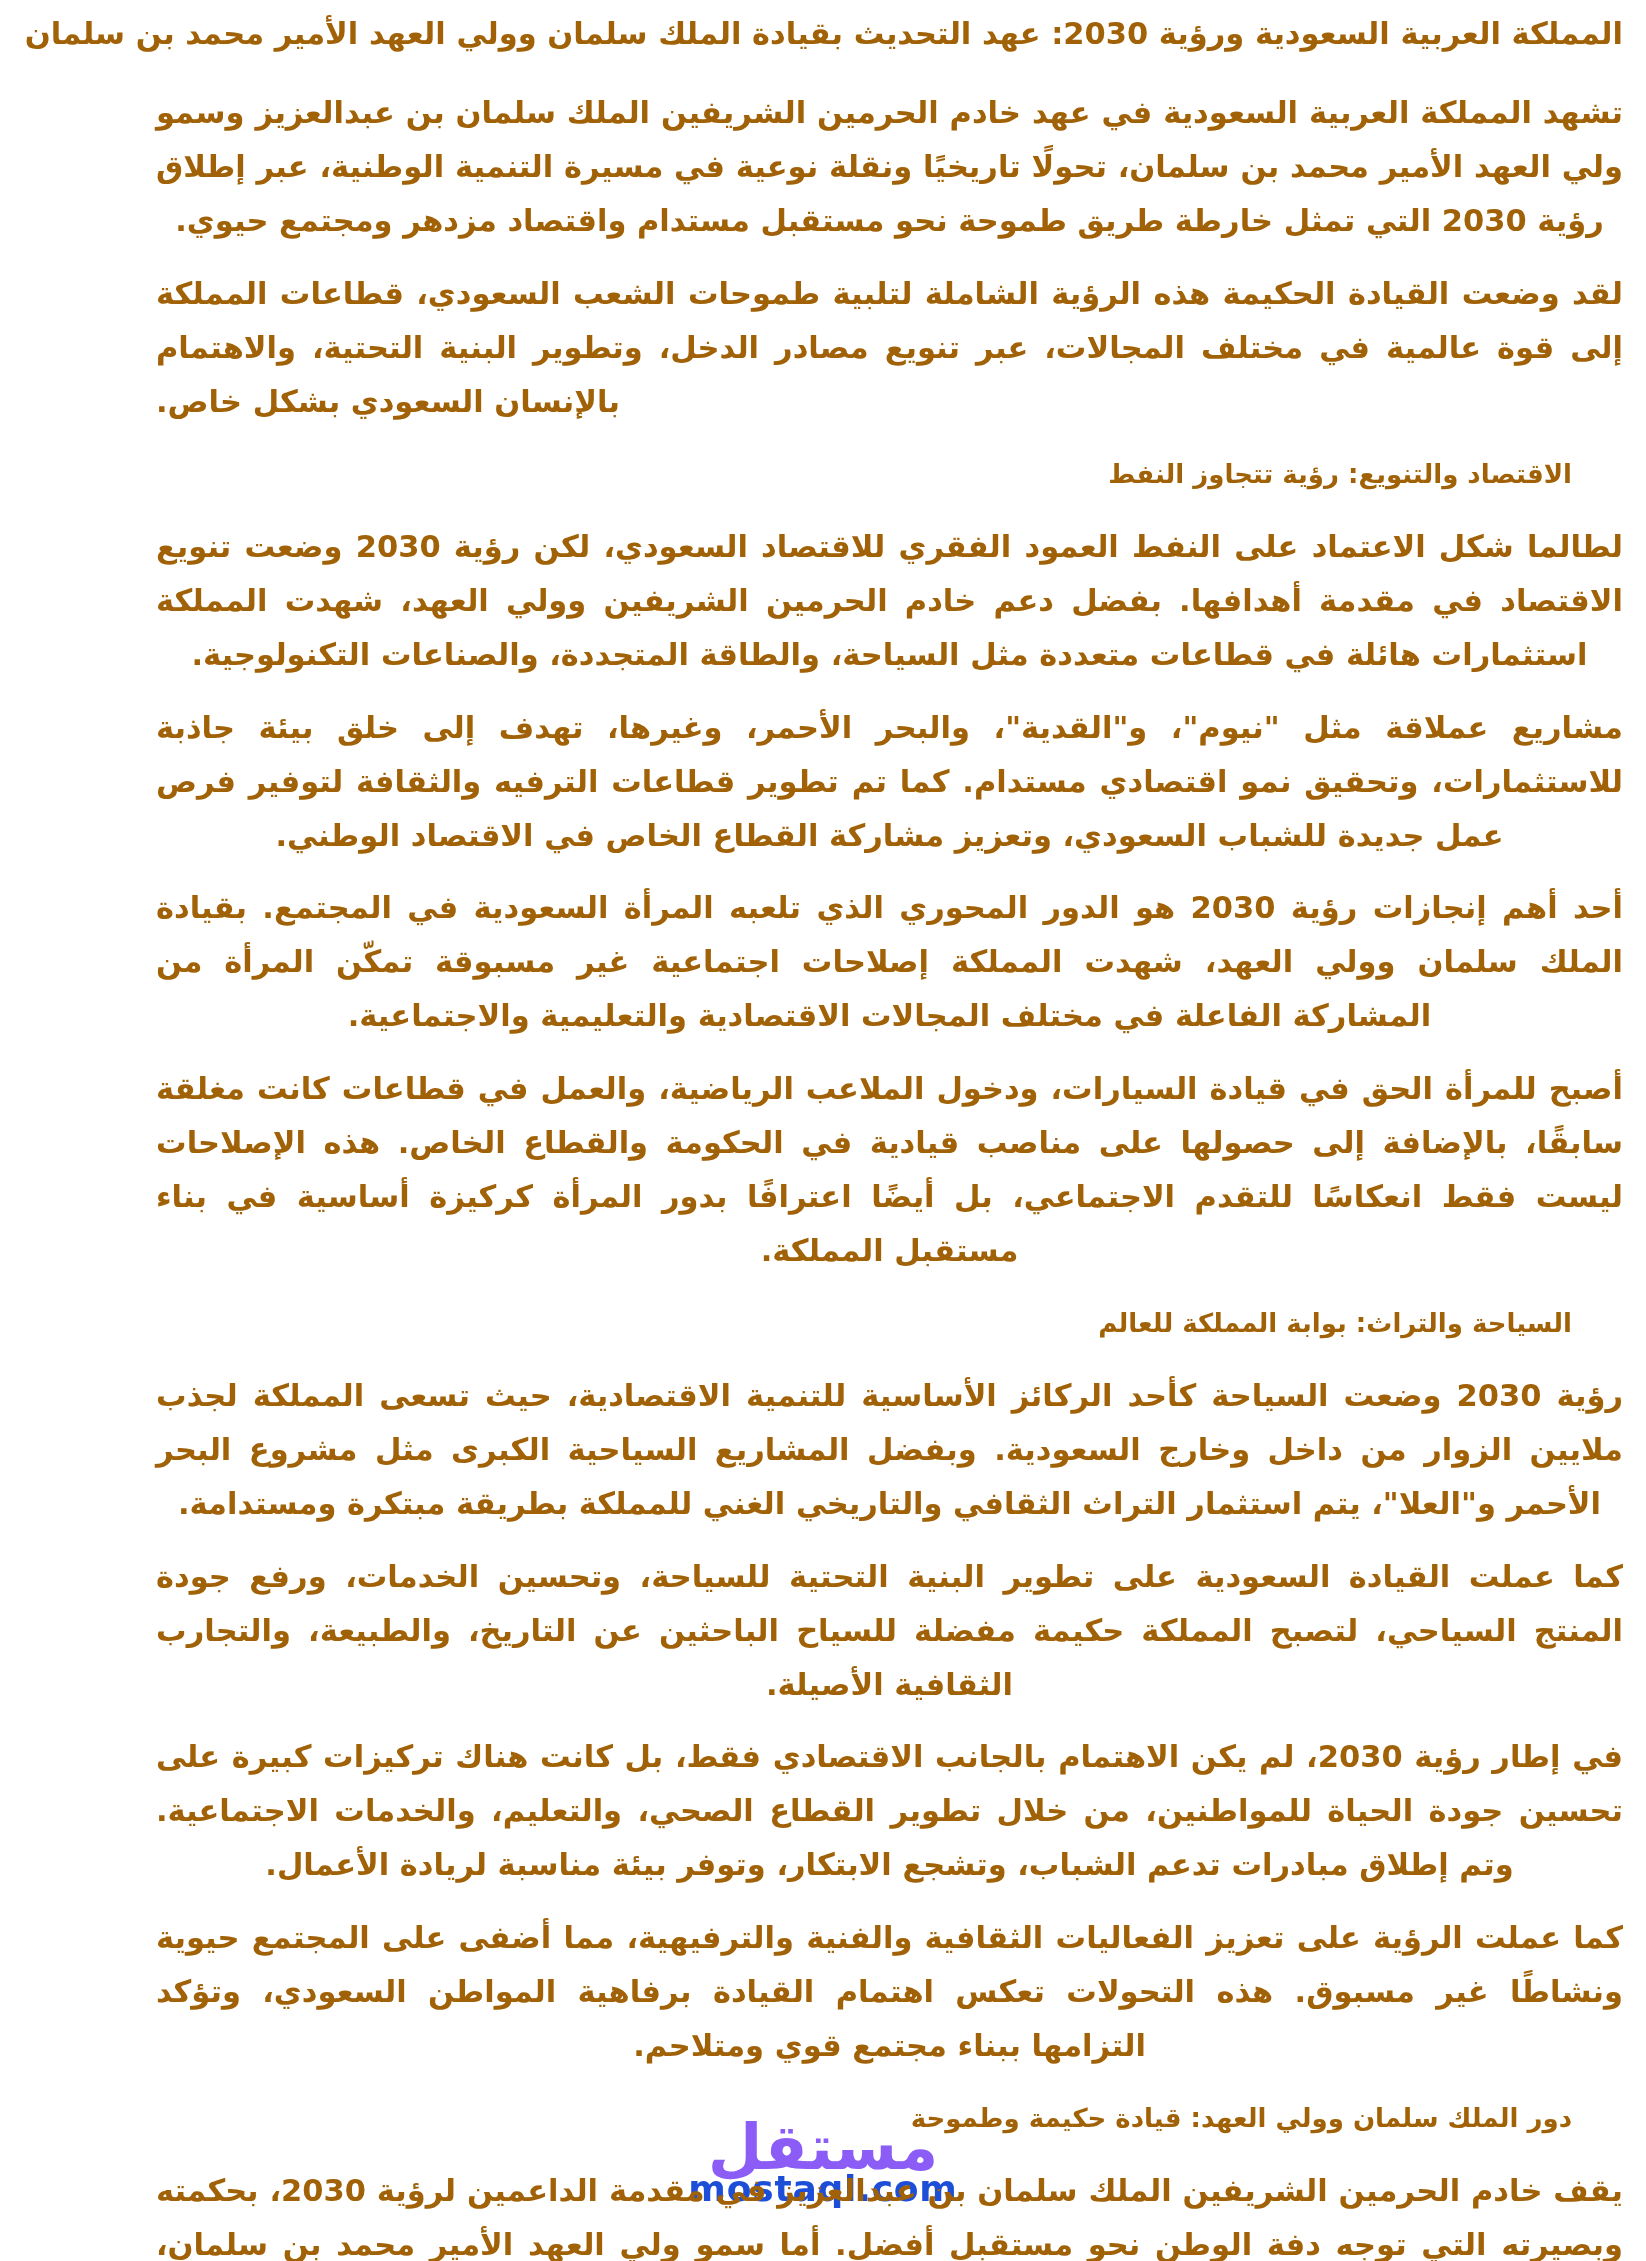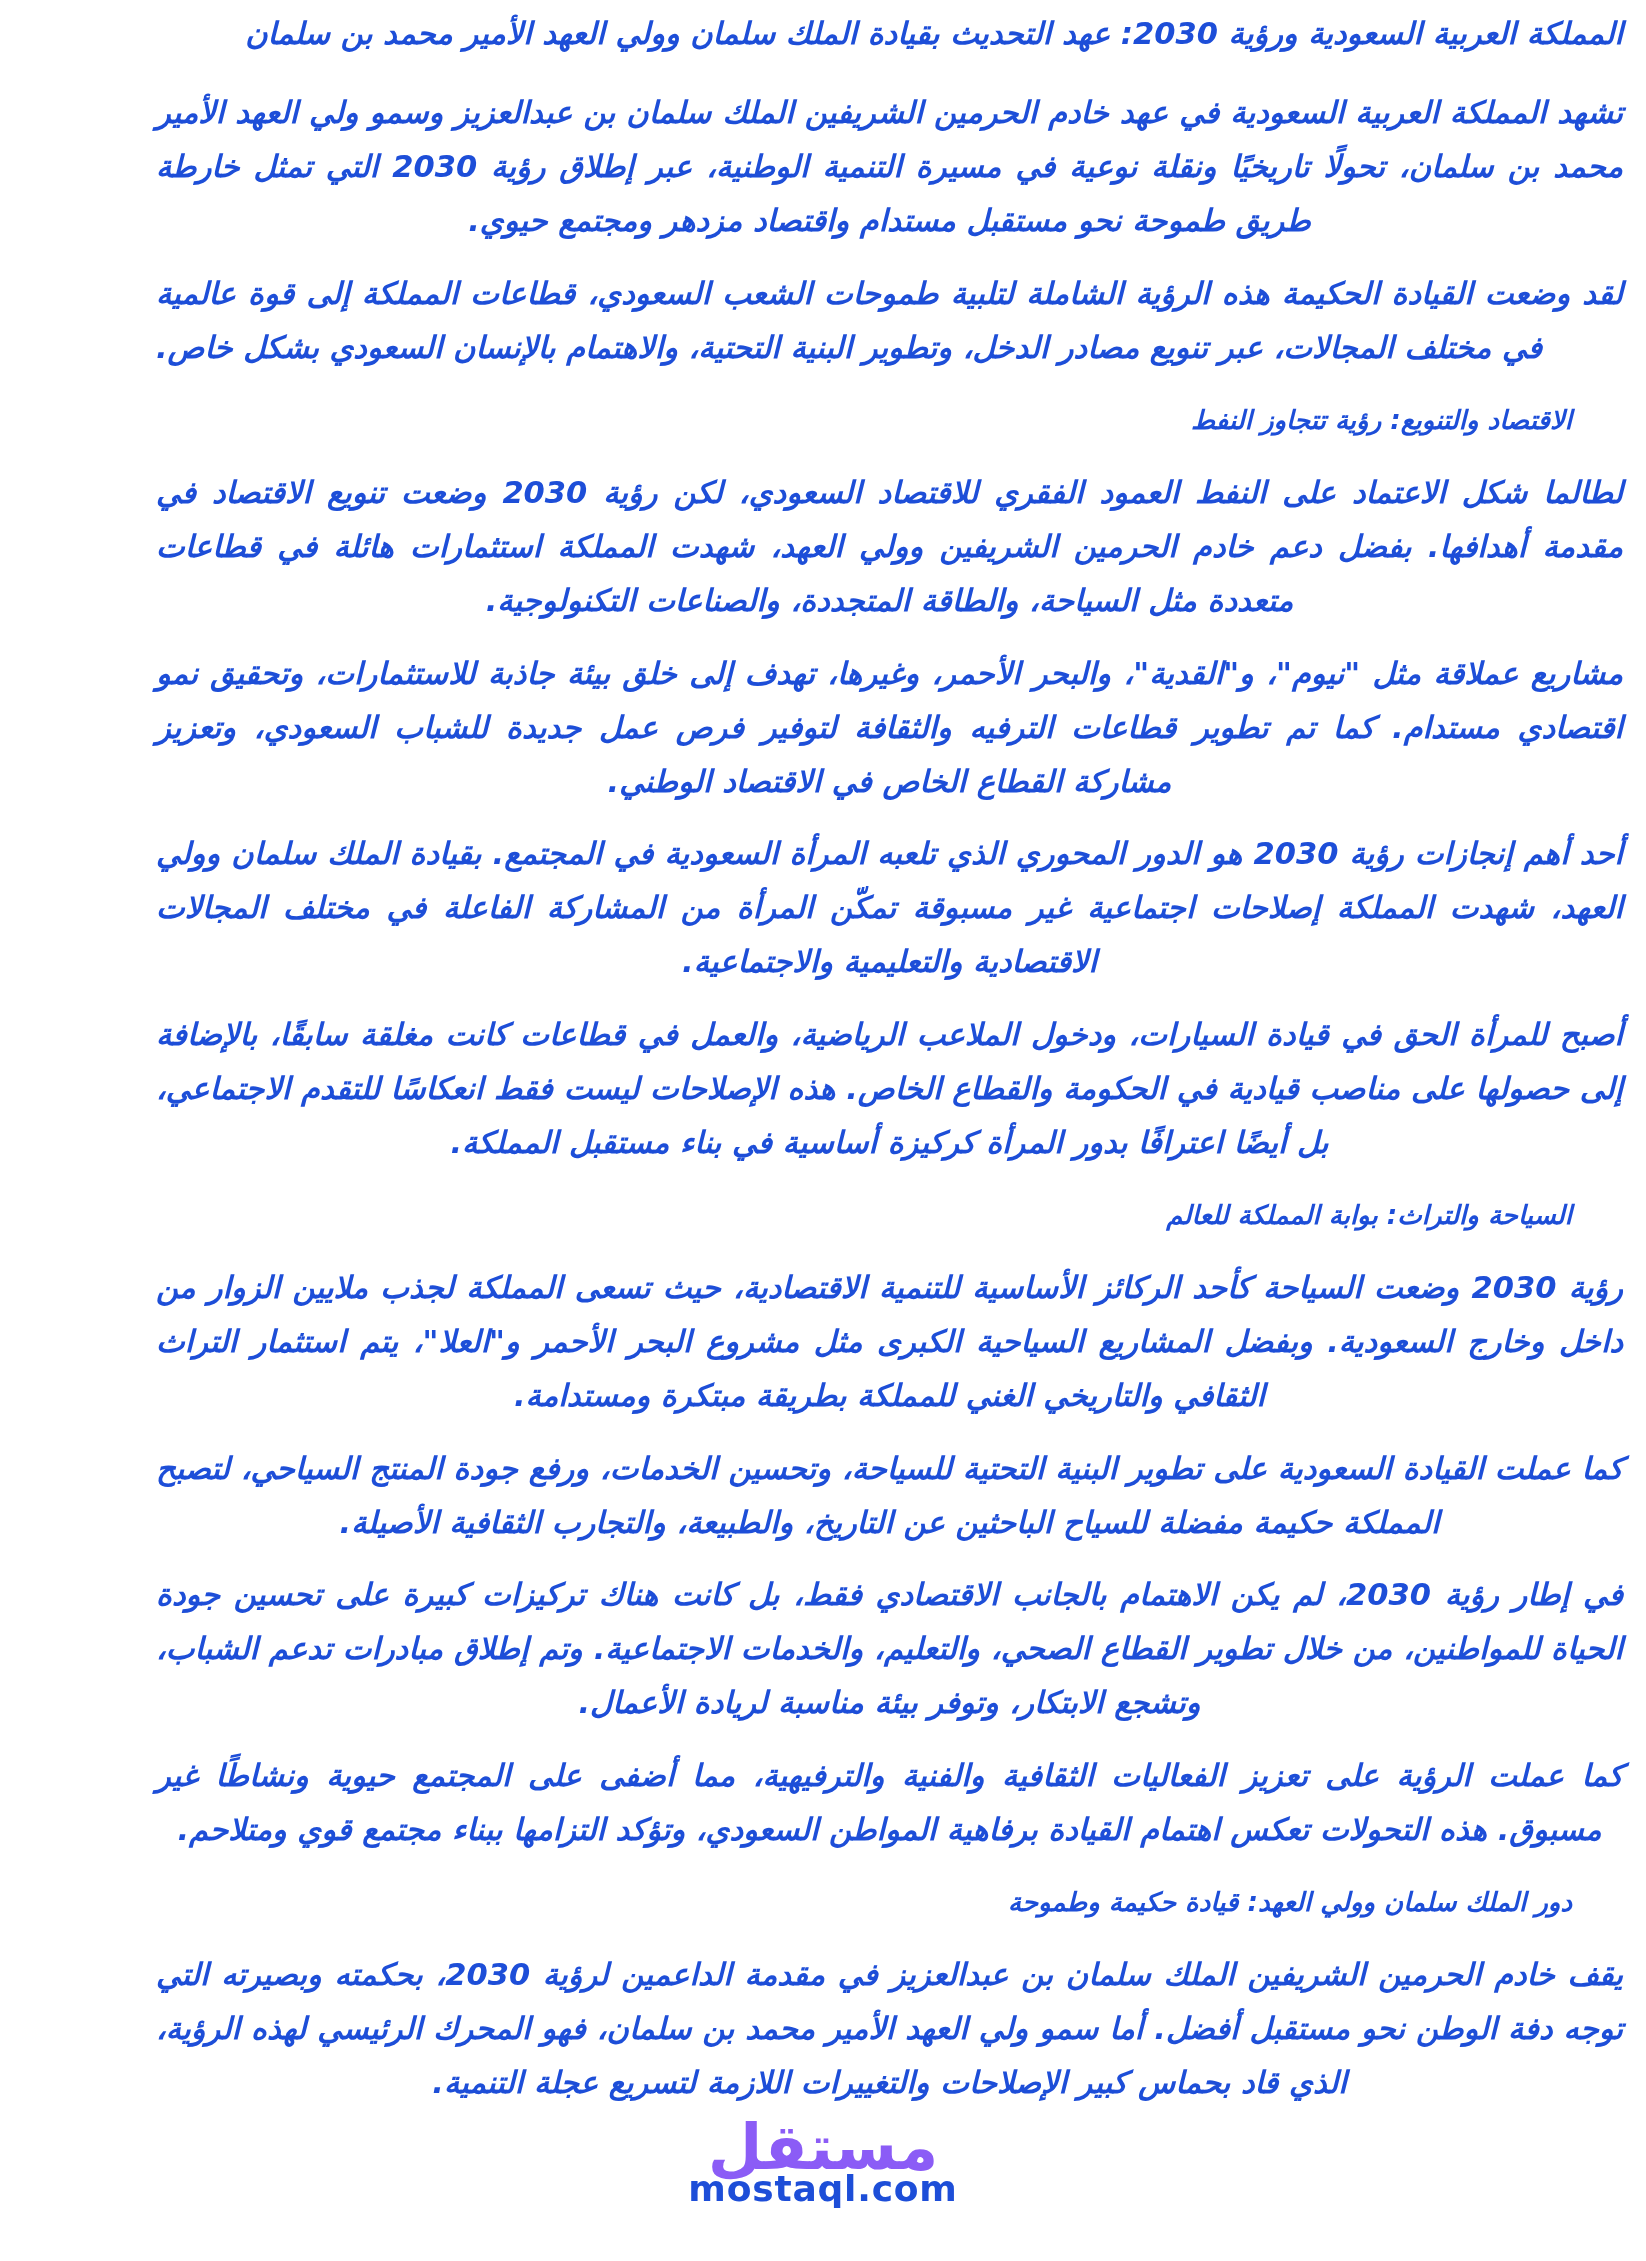--- a/index.html
+++ b/index.html
@@ -15,25 +15,24 @@
     font-family: "DejaVu Sans", sans-serif;
   }
   .page {
     position: relative;
     z-index: 1;
     box-sizing: border-box;
     width: 1546px;
     height: 2261px;
     padding: 6.8px 23px 0 56px;
     direction: rtl;
-    color: #1d4ed8;
+    color: #a16207;
     font-weight: bold;
     font-size: 30.5px;
     line-height: 54px;
-    font-style: italic;
   }
   .doc-title {
     font-size: 30.5px;
     font-weight: bold;
     text-align: right;
     white-space: nowrap;
     margin: 0 0 25.4px 0;
   }
   .heading {
     font-size: 26px;

